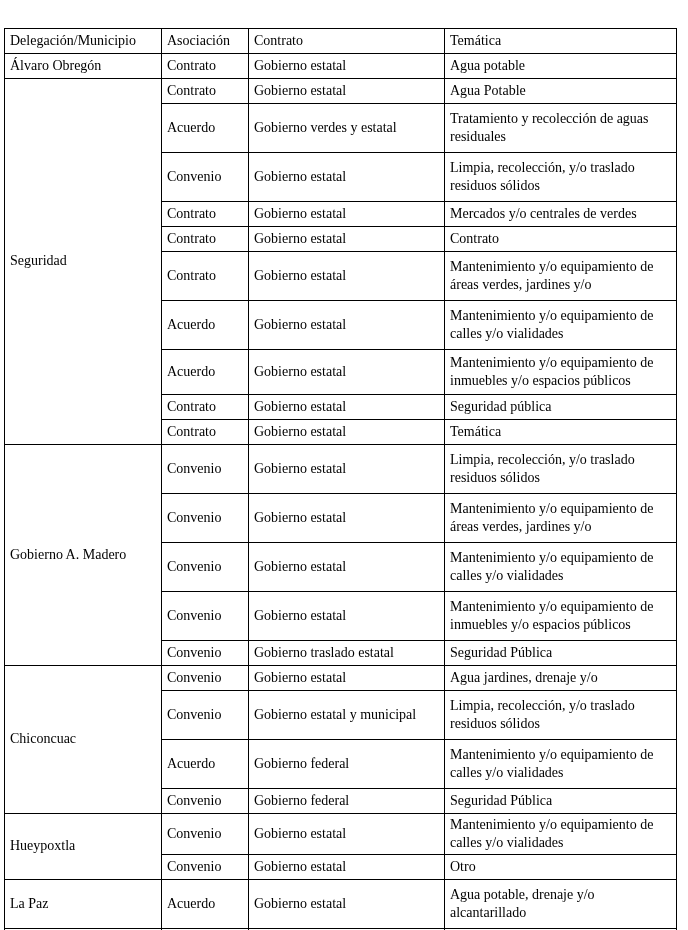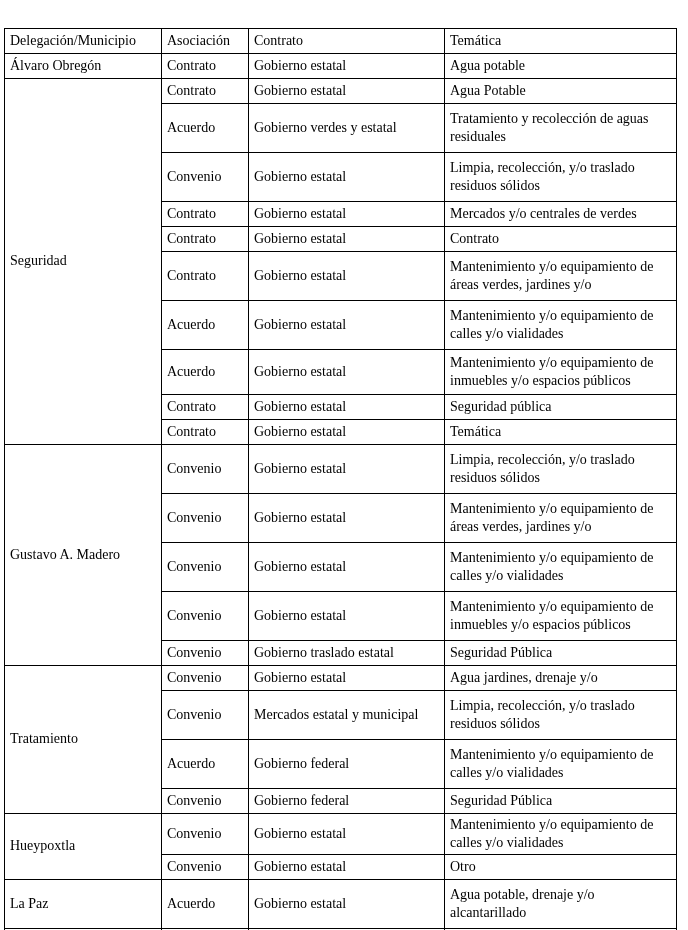--- a/index.html
+++ b/index.html
@@ -141,21 +141,21 @@
         <td>Gobierno estatal</td>
         <td>Seguridad pública</td>
       </tr>
       <tr class="r1">
         <td>Contrato</td>
         <td>Gobierno estatal</td>
         <td>Temática</td>
       </tr>
 
       <tr class="r2">
-        <td class="muni" rowspan="5">Gustavo A. Madero</td>
+        <td class="muni" rowspan="5">Gobierno A. Madero</td>
         <td>Convenio</td>
         <td>Gobierno estatal</td>
         <td>Limpia, recolección, y/o traslado residuos sólidos</td>
       </tr>
       <tr class="r2">
         <td>Convenio</td>
         <td>Gobierno estatal</td>
         <td>Mantenimiento y/o equipamiento de áreas verdes, jardines y/o</td>
       </tr>
       <tr class="r2">
@@ -168,28 +168,28 @@
         <td>Gobierno estatal</td>
         <td>Mantenimiento y/o equipamiento de inmuebles y/o espacios públicos</td>
       </tr>
       <tr class="r1">
         <td>Convenio</td>
         <td>Gobierno traslado  estatal</td>
         <td>Seguridad Pública</td>
       </tr>
 
       <tr class="r1">
-        <td class="muni" rowspan="4">Tratamiento</td>
+        <td class="muni" rowspan="4">Chiconcuac</td>
         <td>Convenio</td>
         <td>Gobierno estatal</td>
         <td>Agua jardines, drenaje y/o</td>
       </tr>
       <tr class="r2">
         <td>Convenio</td>
-        <td>Mercados estatal y municipal</td>
+        <td>Gobierno estatal y municipal</td>
         <td>Limpia, recolección, y/o traslado residuos sólidos</td>
       </tr>
       <tr class="r2">
         <td>Acuerdo</td>
         <td>Gobierno federal</td>
         <td>Mantenimiento y/o equipamiento de calles y/o vialidades</td>
       </tr>
       <tr class="r1">
         <td>Convenio</td>
         <td>Gobierno federal</td>

